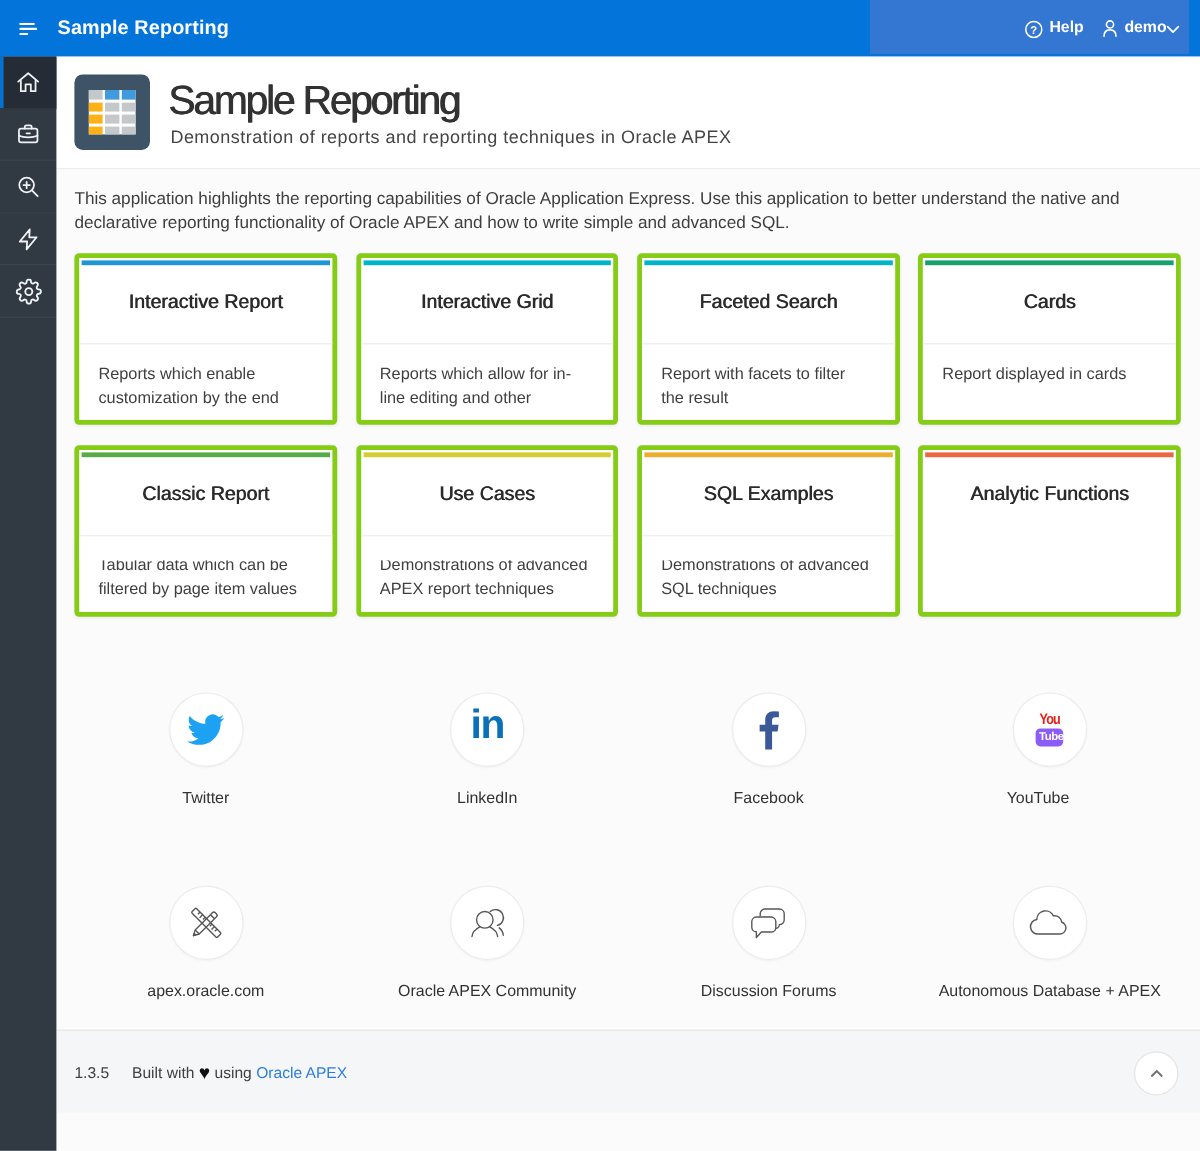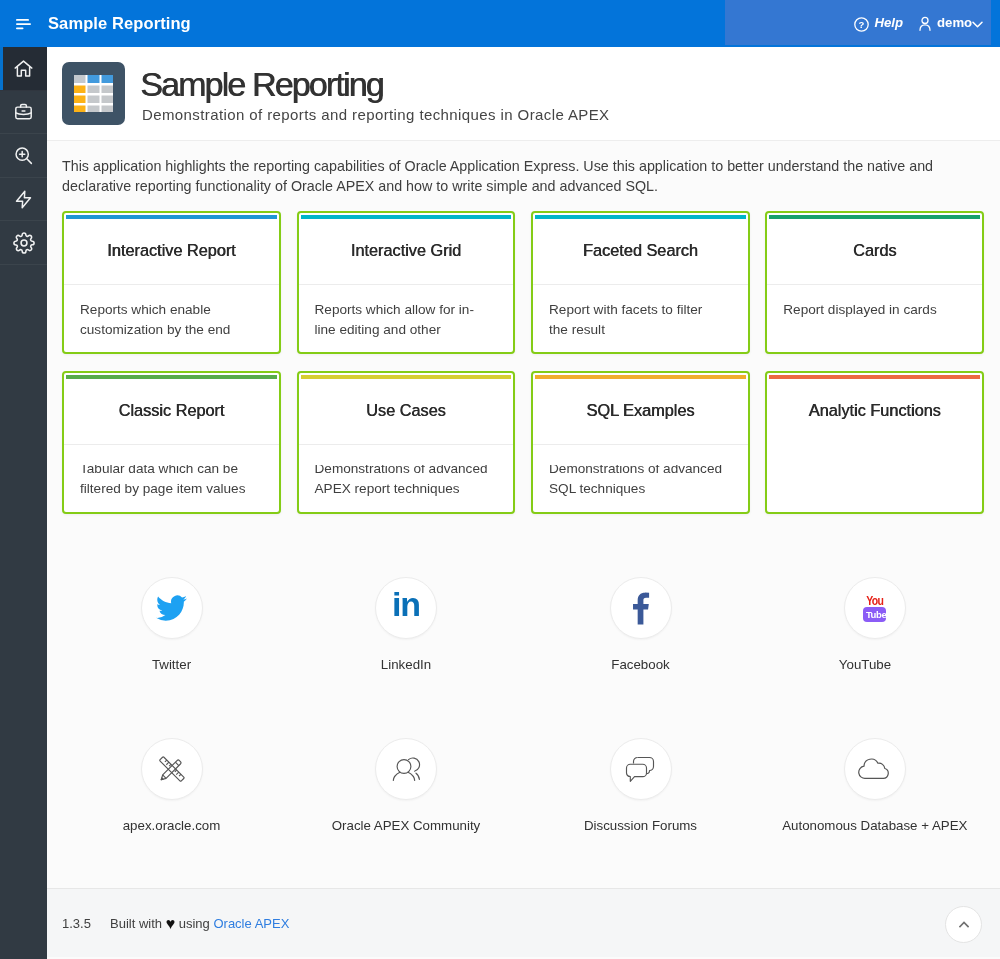--- a/index.html
+++ b/index.html
@@ -4,21 +4,21 @@
 <style>
 * { margin:0; padding:0; box-sizing:border-box; }
 html,body { width:1000px; height:959px; font-family:"Liberation Sans", sans-serif; background:#fbfbfb; overflow:hidden; }
 
 
 #topbar { position:absolute; left:0; top:0; width:1000px; height:47px; background:#0374da; z-index:10; }
 #hamb { position:absolute; left:16px; top:19px; }
 #apptitle { position:absolute; left:48px; top:0; line-height:46px; color:#fff; font-size:16.5px; font-weight:bold; letter-spacing:.1px; }
 #navright { position:absolute; left:725px; top:0; width:266px; height:45px; background:#3477d2; }
 #nav-help-ic { position:absolute; left:854px; top:17px; }
-#nav-help { position:absolute; left:874.5px; top:0; line-height:46px; color:#fff; font-size:13.2px; font-weight:bold;font-style:italic; }
+#nav-help { position:absolute; left:874.5px; top:0; line-height:46px; color:#fff; font-size:13.2px; font-weight:bold; }
 #nav-user-ic { position:absolute; left:918.5px; top:16px; }
 #nav-user { position:absolute; left:937px; top:0; line-height:46px; color:#fff; font-size:13.2px; font-weight:bold; }
 #nav-chev { position:absolute; left:971.5px; top:20.5px; }
 
 
 #sidebar { position:absolute; left:0; top:47px; width:47px; height:912px; background:#313a43; z-index:9; }
 .sbitem { width:47px; height:43.6px; display:flex; align-items:center; justify-content:center; border-bottom:1px solid rgba(255,255,255,0.05); position:relative; }
 .sbitem.active { background:#252c35; }
 .sbitem.active:before { content:""; position:absolute; left:0; top:0; bottom:0; width:3px; background:#0572ce; }
 
@@ -26,34 +26,34 @@
 #pagehead { position:absolute; left:47px; top:47px; width:953px; height:94px; background:#fff; border-bottom:1px solid #ededed; }
 #appicon { position:absolute; left:15px; top:15px; width:63px; height:63px; border-radius:7px; background:#3e5366; }
 #h1 { position:absolute; left:93px; top:17.5px; font-size:34px; font-weight:normal; color:#323232; letter-spacing:-1.85px; text-shadow:0.7px 0 0 #323232; }
 #sub { position:absolute; left:95px; top:59px; font-size:15px; color:#454545; letter-spacing:0.4px; }
 
 
 #content { position:absolute; left:47px; top:141px; width:953px; height:747px; background:#fbfbfb; }
 #intro { position:absolute; left:15px; top:16px; font-size:14.3px; line-height:19.5px; color:#3e3e3e; }
 
 
-.card { position:absolute; width:218.7px; height:143px; background:#fff; border:2px solid #84cc16; border-radius:4px; box-shadow:0 1px 3px rgba(0,0,0,0.05); }
+.card { position:absolute; width:218.7px; height:143px; background:#fff; border:4px solid #84cc16; border-radius:4px; box-shadow:0 1px 3px rgba(0,0,0,0.05); }
 .cbar { position:absolute; left:2px; right:2px; top:2px; height:3.5px; }
 .ctitle { position:absolute; left:0; right:0; top:2px; height:70px; display:flex; align-items:center; justify-content:center; font-size:16.3px; font-weight:normal; color:#2b2b2b; text-shadow:0.55px 0 0 #2b2b2b; letter-spacing:0px; }
 .cbody { position:absolute; left:0; right:0; top:71px; bottom:0; border-top:1px solid #ececec; padding:0 16px; overflow:hidden; font-size:13.6px; line-height:19.6px; color:#3f3f3f; }
 .cbody .txt { margin-top:15px; }
 .row2 .cbody .txt { margin-top:14px; }
 .row2 .cbody:after { content:""; position:absolute; left:0; right:0; top:0; height:20px; background:#fff; }
 
 
 .circ { position:absolute; width:62px; height:62px; border-radius:50%; background:#fff; border:1px solid #ececec; box-shadow:0 1px 2px rgba(0,0,0,0.04); display:flex; align-items:center; justify-content:center; }
 .ilabel { position:absolute; font-size:13.3px; color:#323232; text-align:center; width:240px; }
 
 
-#footer { position:absolute; left:47px; top:888px; width:953px; height:69px; background:#f5f6f7; border-top:1px solid #e7e7e7; }
+#footer { position:absolute; left:47px; top:858px; width:953px; height:69px; background:#f5f6f7; border-top:1px solid #e7e7e7; }
 #ver { position:absolute; left:15px; top:0; line-height:70px; font-size:13px; color:#404040; }
 #built { position:absolute; left:63px; top:0; line-height:70px; font-size:13px; color:#404040; }
 #built a { color:#2e7de0; text-decoration:none;margin-top:36px; }
 #toTop { position:absolute; left:898px; top:17px; width:37px; height:37px; border-radius:50%; background:#fff; border:1px solid #e4e4e4; display:flex; align-items:center; justify-content:center; }
 </style>
 </head>
 <body>
 
 <div id="topbar">
   <svg id="hamb" width="16" height="11" viewBox="0 0 16 11">

